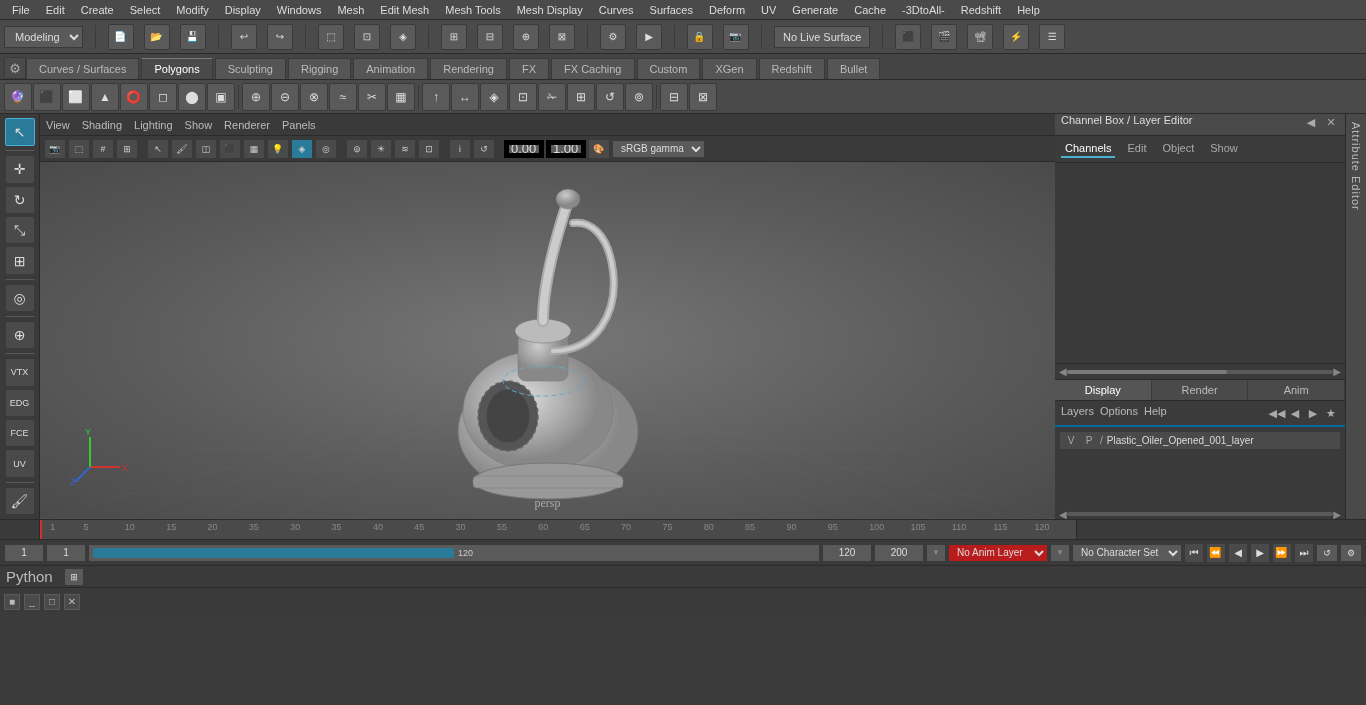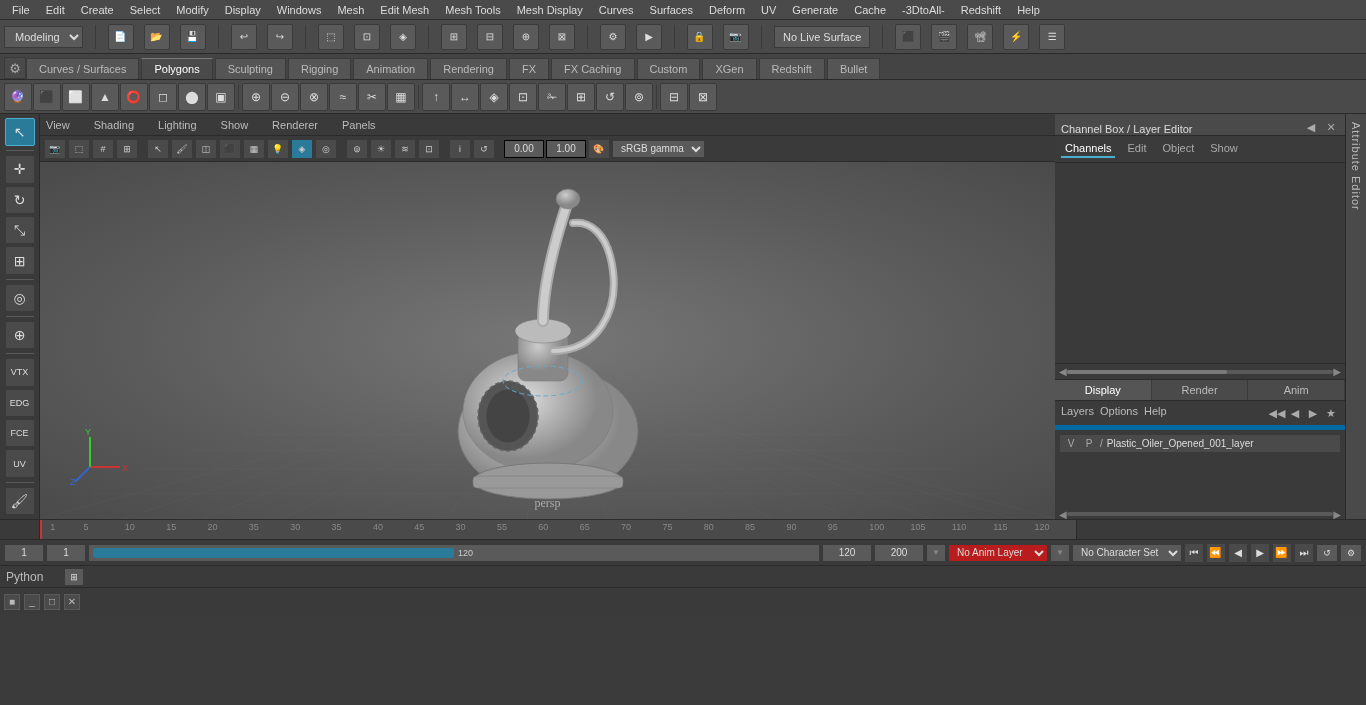--- a/index.html
+++ b/index.html
@@ -152,21 +152,21 @@
       background: #555;
       position: relative;
       overflow: hidden;
     }
     #viewport-header {
       background: #3a3a3a;
       height: 22px;
       display: flex;
       align-items: center;
       padding: 0 6px;
-      gap: 24px;
+      gap: 12px;
       border-bottom: 1px solid #2a2a2a;
     }
     .vp-menu { color: #bbb; cursor: pointer; font-size: 11px; }
 
     #viewport-toolbar {
       background: #3a3a3a;
       height: 26px;
       display: flex;
       align-items: center;
       padding: 0 4px;
@@ -185,24 +185,24 @@
       align-items: center;
       justify-content: center;
       cursor: pointer;
       font-size: 9px;
       border-radius: 1px;
     }
     .vp-inp {
       width: 40px;
       height: 18px;
       background: #5a5a5a;
-      border: 1px solid #000000;
-      color: #ddd;
-      font-size: 10px;
-      text-align: center;
+      border: 5px solid #000000;
+      color: #ddd;
+      font-size: 13px;
+      text-align: left;
       padding: 0 2px;
     }
     .vp-dropdown {
       height: 18px;
       background: #5a5a5a;
       border: 1px solid #3a3a3a;
       color: #ddd;
       font-size: 10px;
       padding: 0 4px;
     }
@@ -220,21 +220,21 @@
       left: 50%;
       transform: translateX(-50%);
       color: #aaa;
       font-size: 12px;
       font-family: Liberation Serif, serif;
     }
     #channel-box-header {
       background: #4a4a4a;
       height: 22px;
       display: flex;
-      align-items: flex-end;
+      align-items: flex-start;
       justify-content: space-between;
       padding: 0 6px;
       border-bottom: 1px solid #2a2a2a;
     }
     #channel-box-tabs {
       display: flex;
       gap: 8px;
       padding: 4px 6px;
       border-bottom: 1px solid #2a2a2a;
     }
@@ -256,21 +256,21 @@
       color: #bbb;
       cursor: pointer;
       font-size: 11px;
       border-right: 1px solid #3a3a3a;
     }
     .layer-tab.active { background: #555; color: #fff; }
     #layer-options {
       display: flex;
       gap: 6px;
       padding: 4px 6px;
-      border-bottom: 5px solid #0369a1;
+      border-bottom: 2px solid #0369a1;
     }
     .lo-btn { color: #bbb; cursor: pointer; font-size: 11px; }
 
     #layer-list { flex: 1; padding: 4px; }
     .layer-item {
       display: flex;
       align-items: center;
       gap: 4px;
       padding: 3px 4px;
       background: #4a4a4a;
@@ -386,21 +386,21 @@
       background: #3a3a3a;
       height: 22px;
       display: flex;
       align-items: center;
       padding: 0 6px;
       border-top: 1px solid #2a2a2a;
       gap: 8px;
     }
     #python-label {
       color: #bbb;
-      font-size: 12px;
+      font-size: 15px;
       min-width: 50px;
     }
     #cmd-output {
       flex: 1;
       color: #ccc;
       font-size: 11px;
       background: #4a4a4a;
       padding: 0 6px;
       height: 18px;
       display: flex;

